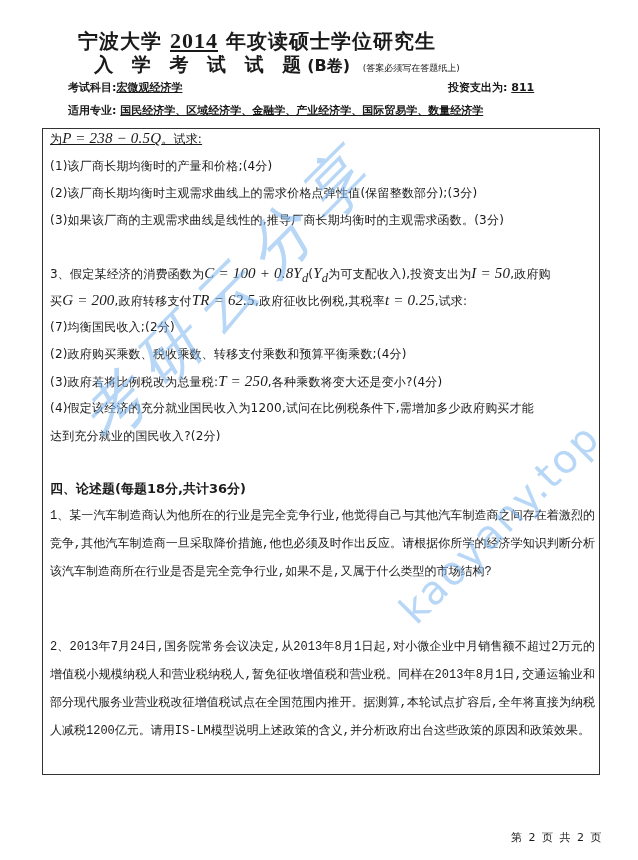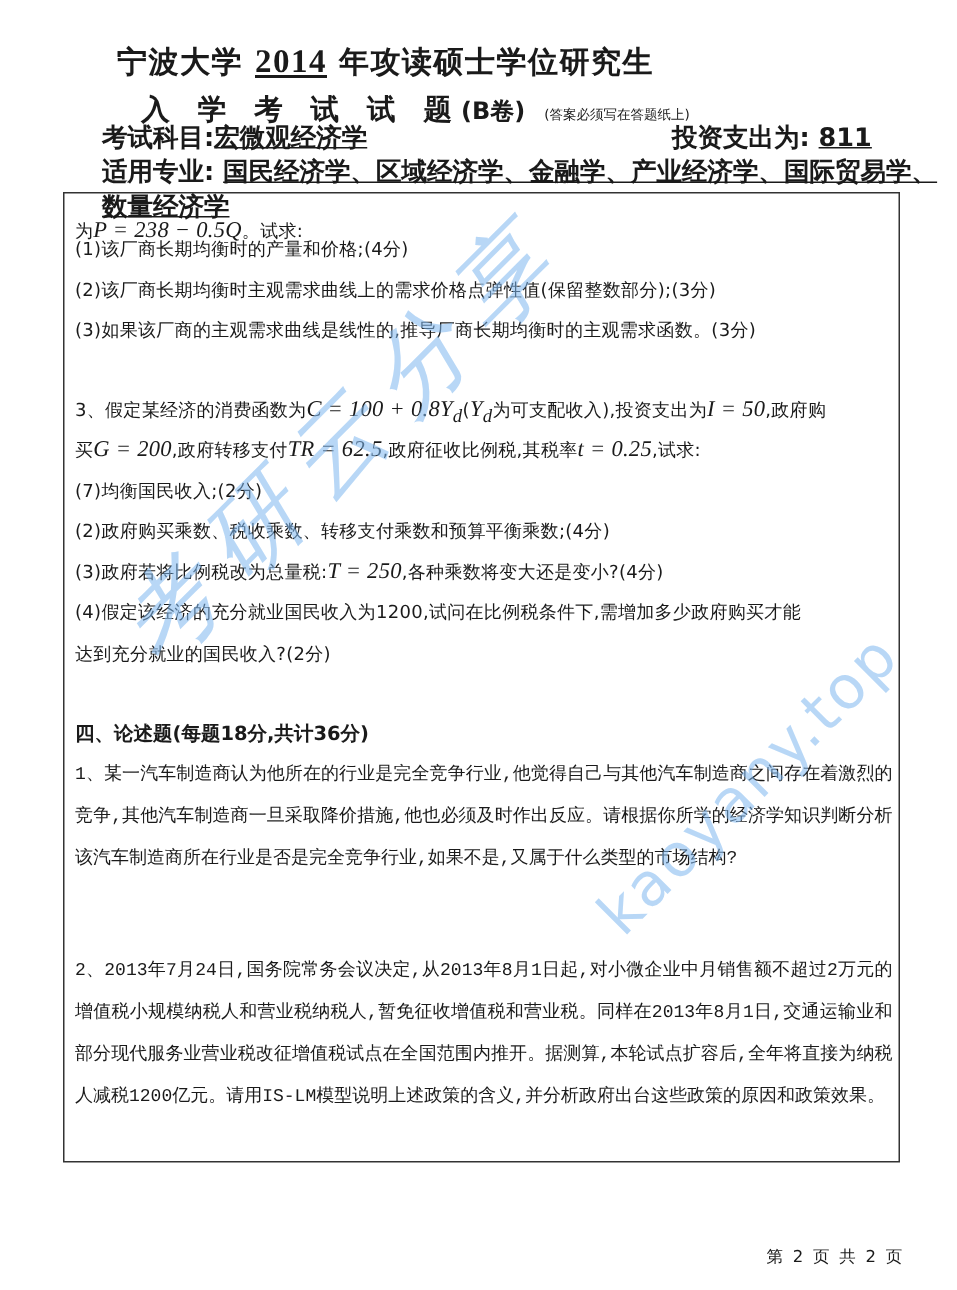--- a/index.html
+++ b/index.html
@@ -27,40 +27,40 @@
       top: 28px;
       font-size: 20px;
       letter-spacing: 1px;
     }
     .title1 .year {
       text-decoration: underline;
       font-family: "Liberation Serif", serif;
       font-size: 22px;
     }
     .title2 {
-      top: 60px;
+      top: 52px;
       font-size: 19px;
       letter-spacing: 6px;
       padding-left: 40px;
       box-sizing: border-box;
     }
     .title2 .paper {
       letter-spacing: 0;
       font-size: 16px;
     }
     .title2 .note {
       letter-spacing: 0;
       font-size: 9px;
       font-weight: normal;
     }
     .meta-row {
       position: absolute;
       font-family: "DejaVu Sans", "Liberation Sans", sans-serif;
       font-weight: bold;
-      font-size: 17px;
+      font-size: 11px;
     }
     .meta-row .val {
       text-decoration: underline;
     }
     .subject-row { left: 68px; top: 80px; }
     .code-row { left: 448px; top: 80px; }
     .major-row { left: 68px; top: 103px; }
 
     .frame {
       position: absolute;
@@ -143,21 +143,21 @@
 <div class="title title2"><span>入 学 考 试 试 题</span><span class="paper">(B卷)</span> <span class="note">(答案必须写在答题纸上)</span></div>
 
 <div class="meta-row subject-row"><span>考试科目:</span><span class="val">宏微观经济学</span></div>
 
 <div class="meta-row code-row"><span>投资支出为:</span> <span class="val">811</span></div>
 
 <div class="meta-row major-row"><span>适用专业:</span> <span class="val">国民经济学、区域经济学、金融学、产业经济学、国际贸易学、数量经济学</span></div>
 
 <div class="frame"></div>
 
-<div class="line" style="top:146px;"><span>为</span><span class="math">P = 238 − 0.5Q</span><span>。试求:</span></div>
+<div class="line" style="top:130px;text-decoration:underline;"><span>为</span><span class="math">P = 238 − 0.5Q</span><span>。试求:</span></div>
 <div class="line" style="top:158px;">(1)该厂商长期均衡时的产量和价格;(4分)</div>
 <div class="line" style="top:185px;">(2)该厂商长期均衡时主观需求曲线上的需求价格点弹性值(保留整数部分);(3分)</div>
 <div class="line" style="top:212px;">(3)如果该厂商的主观需求曲线是线性的,推导厂商长期均衡时的主观需求函数。(3分)</div>
 
 <div class="line" style="top:265px;"><span>3、假定某经济的消费函数为</span><span class="math"><span>C = 100 + 0.8Y</span><sub>d</sub></span><span>(</span><span class="math"><span>Y</span><sub>d</sub></span><span>为可支配收入),投资支出为</span><span class="math">I = 50</span><span>,政府购</span></div>
 
 <div class="line" style="top:292px;"><span>买</span><span class="math">G = 200</span><span>,政府转移支付</span><span class="math">TR = 62.5</span><span>,政府征收比例税,其税率</span><span class="math">t = 0.25</span><span>,试求:</span></div>
 
 <div class="line" style="top:319px;">(7)均衡国民收入;(2分)</div>
 <div class="line" style="top:346px;">(2)政府购买乘数、税收乘数、转移支付乘数和预算平衡乘数;(4分)</div>

